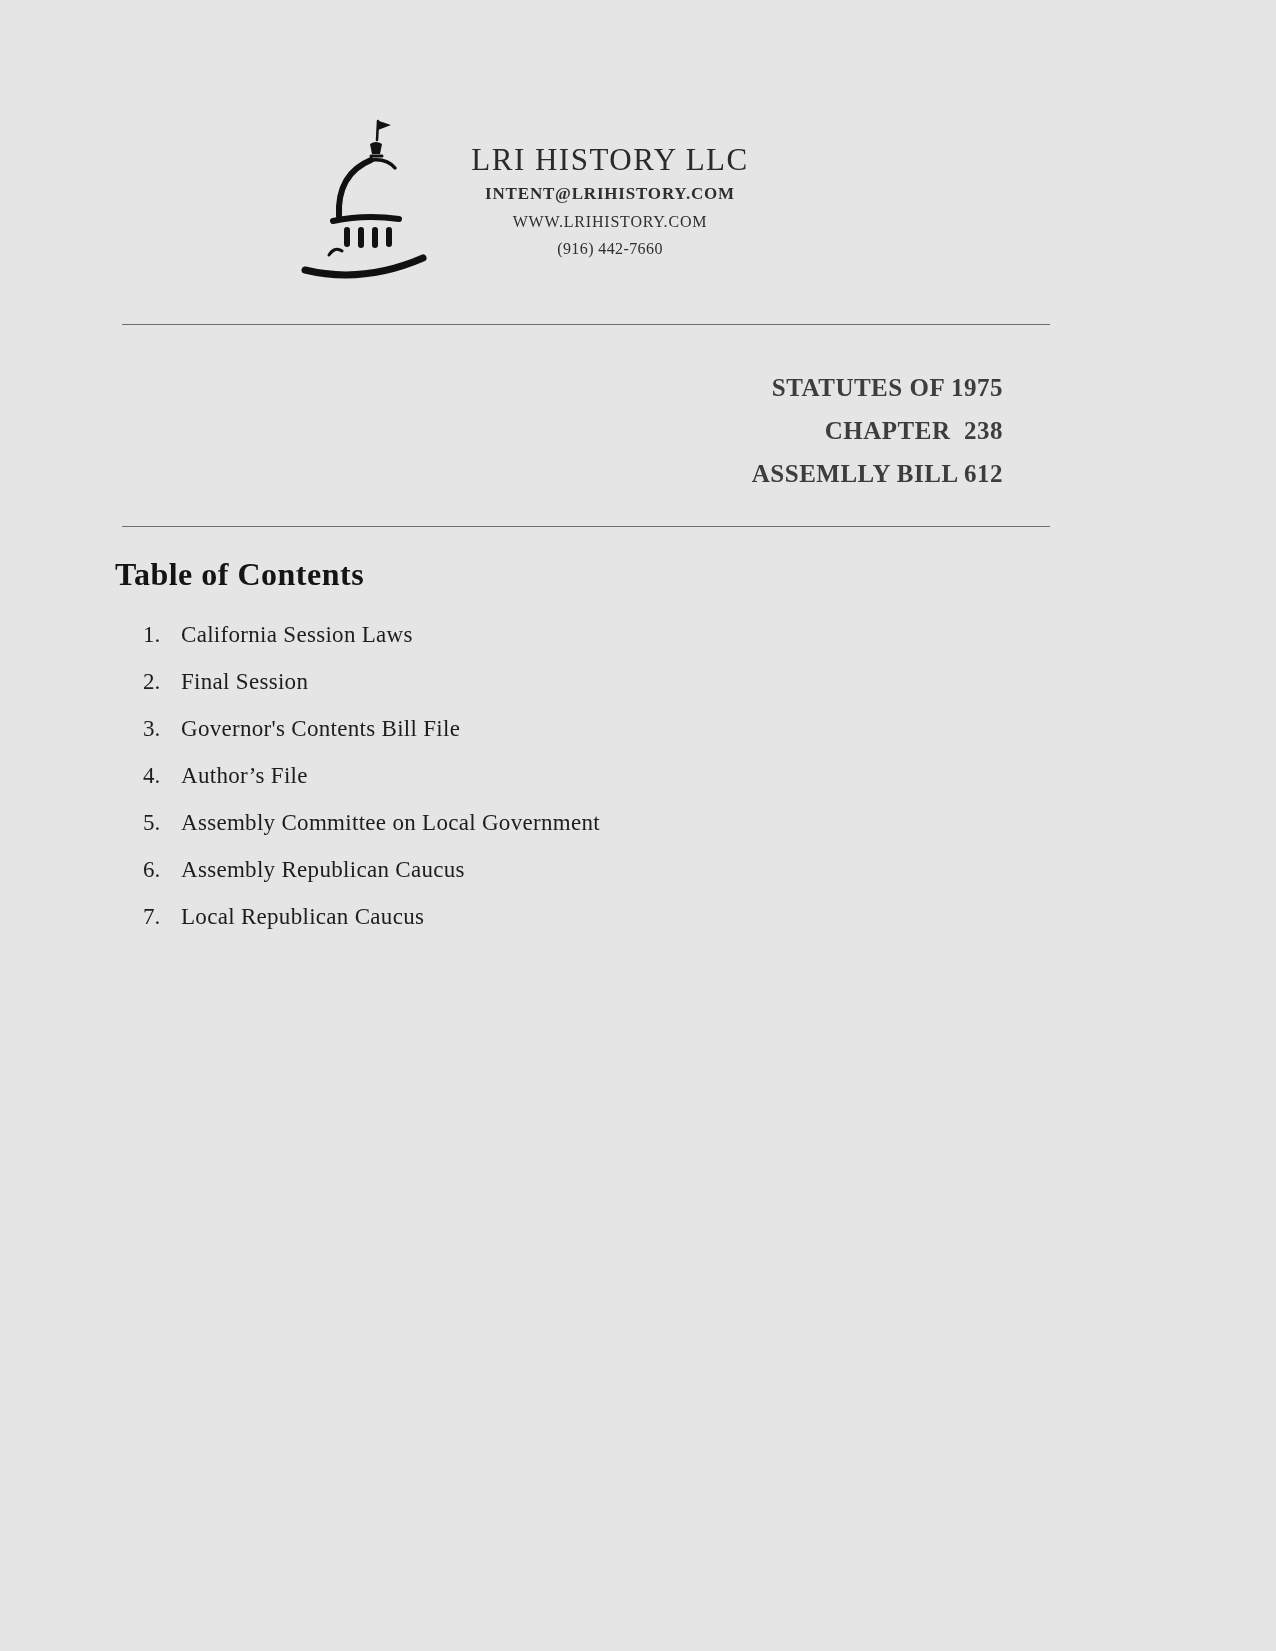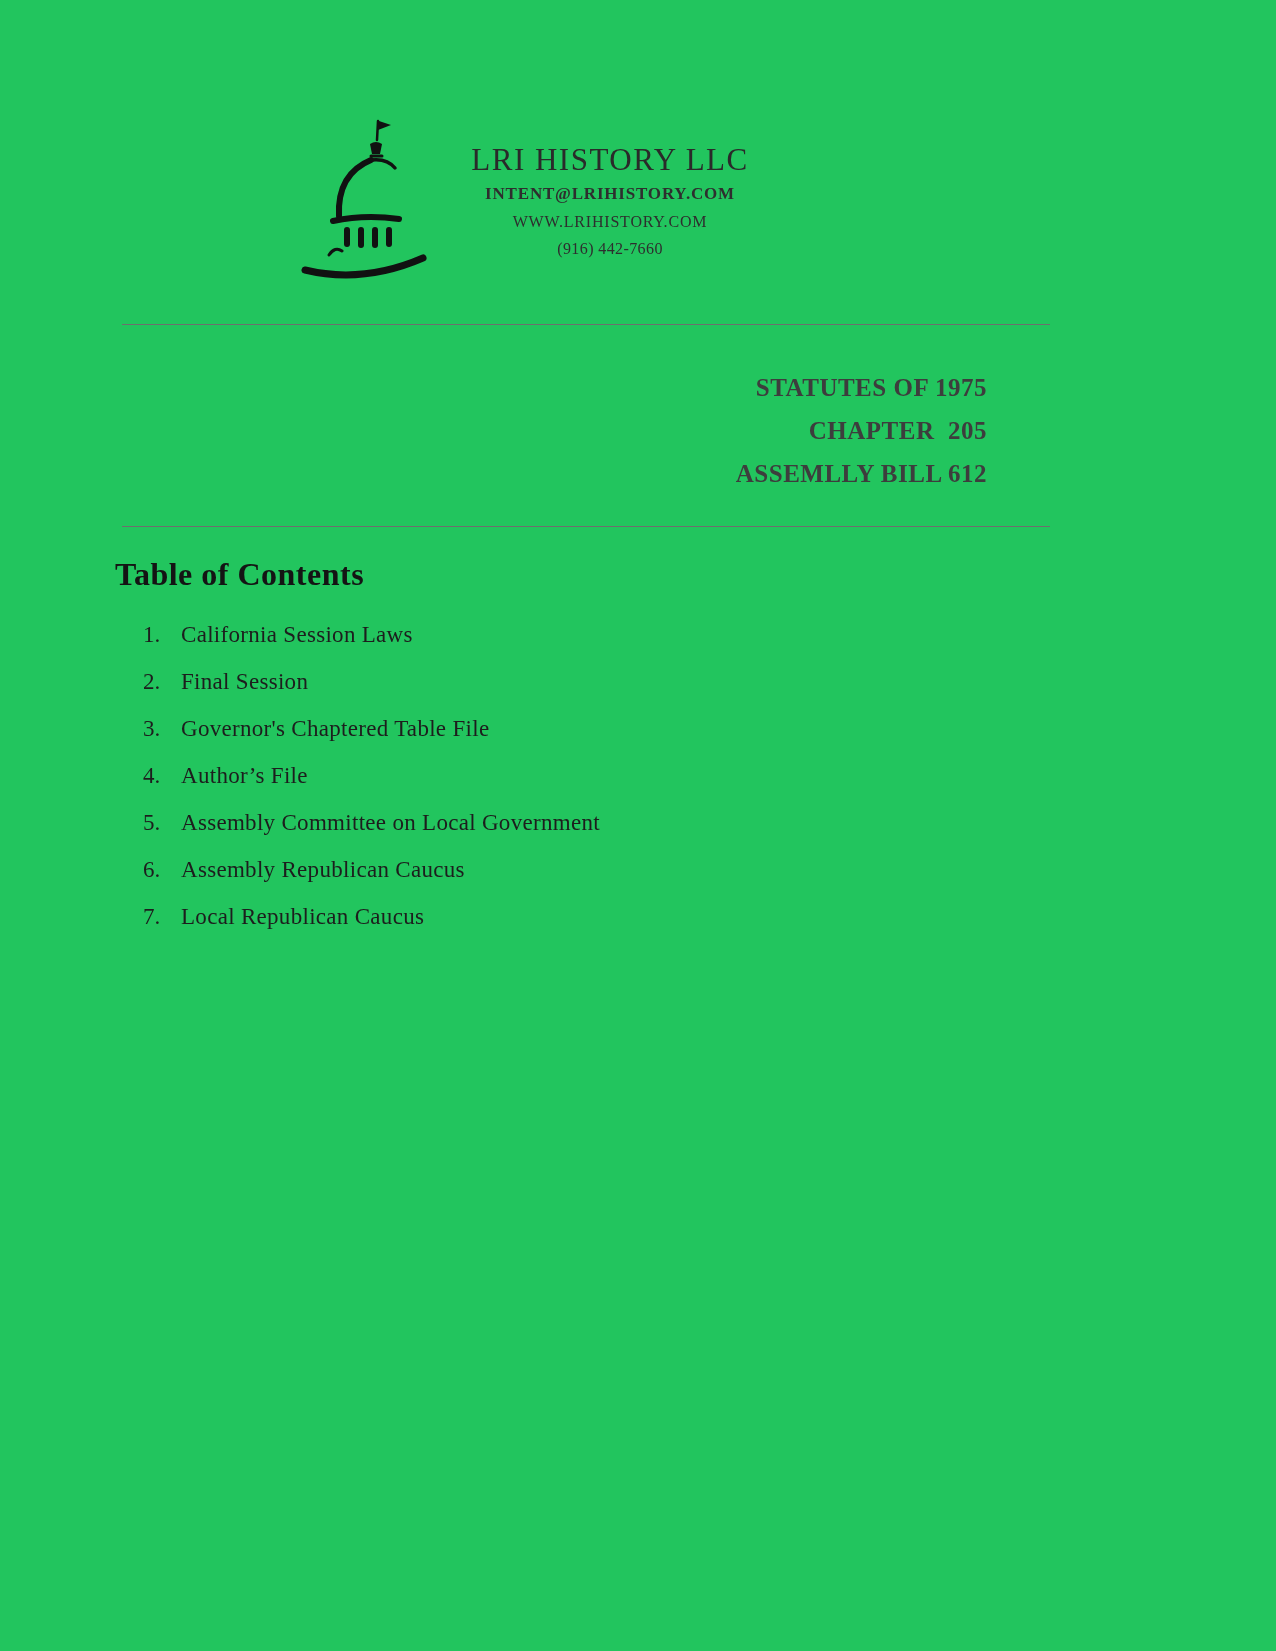--- a/index.html
+++ b/index.html
@@ -4,21 +4,21 @@
 <style>
   html, body {
     margin: 0;
     padding: 0;
     background: #ffffff;
   }
   .page {
     position: relative;
     width: 1276px;
     height: 1651px;
-    background: #22c55e;
+    background: #e5e5e5;
     font-family: "Liberation Serif", serif;
     color: #1b1b1b;
     overflow: hidden;
   }
 
   
   .logo {
     position: absolute;
     left: 295px;
     top: 118px;
@@ -68,21 +68,21 @@
     width: 928px;
     height: 0;
     border-top: 1.4px solid #6e6e6e;
   }
   .rule-1 { top: 324px; }
   .rule-2 { top: 526px; }
 
   
   .title-block {
     position: absolute;
-    right: 289px;
+    right: 273px;
     top: 366px;
     text-align: right;
     font-weight: bold;
     font-size: 25px;
     line-height: 43px;
     color: #3d3d3d;
     letter-spacing: 0.5px;
   }
   .title-block div { white-space: pre; }
 
@@ -152,40 +152,40 @@
     <div class="company-name">LRI HISTORY LLC</div>
     <div class="company-email">INTENT@LRIHISTORY.COM</div>
     <div class="company-web">WWW.LRIHISTORY.COM</div>
     <div class="company-phone">(916) 442-7660</div>
   </div>
 
   <div class="rule rule-1"></div>
 
   <div class="title-block">
     <div>STATUTES OF 1975</div>
-    <div>CHAPTER  205</div>
+    <div>CHAPTER  238</div>
     <div>ASSEMLLY BILL 612</div>
   </div>
 
   <div class="rule rule-2"></div>
 
   <div class="toc-heading">Table of Contents</div>
 
   <div class="toc-list">
     <div class="toc-item">
       <span class="toc-num">1.</span>
       <span class="toc-label">California Session Laws</span>
     </div>
     <div class="toc-item">
       <span class="toc-num">2.</span>
       <span class="toc-label">Final Session</span>
     </div>
     <div class="toc-item">
       <span class="toc-num">3.</span>
-      <span class="toc-label">Governor's Chaptered Table File</span>
+      <span class="toc-label">Governor's Contents Bill File</span>
     </div>
     <div class="toc-item">
       <span class="toc-num">4.</span>
       <span class="toc-label">Author’s File</span>
     </div>
     <div class="toc-item">
       <span class="toc-num">5.</span>
       <span class="toc-label">Assembly Committee on Local Government</span>
     </div>
     <div class="toc-item">

